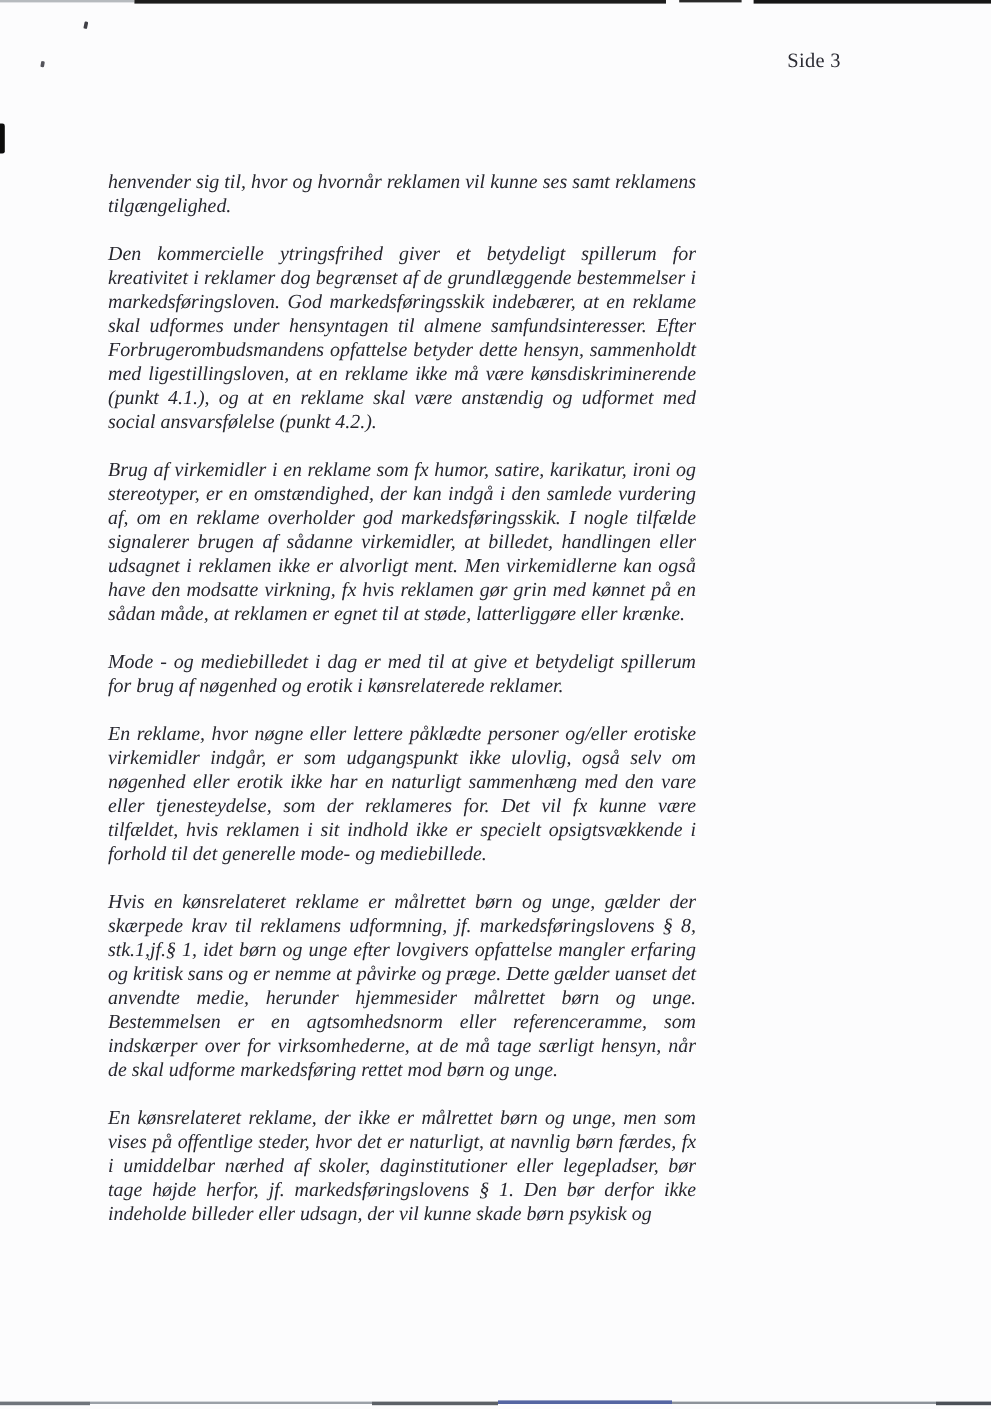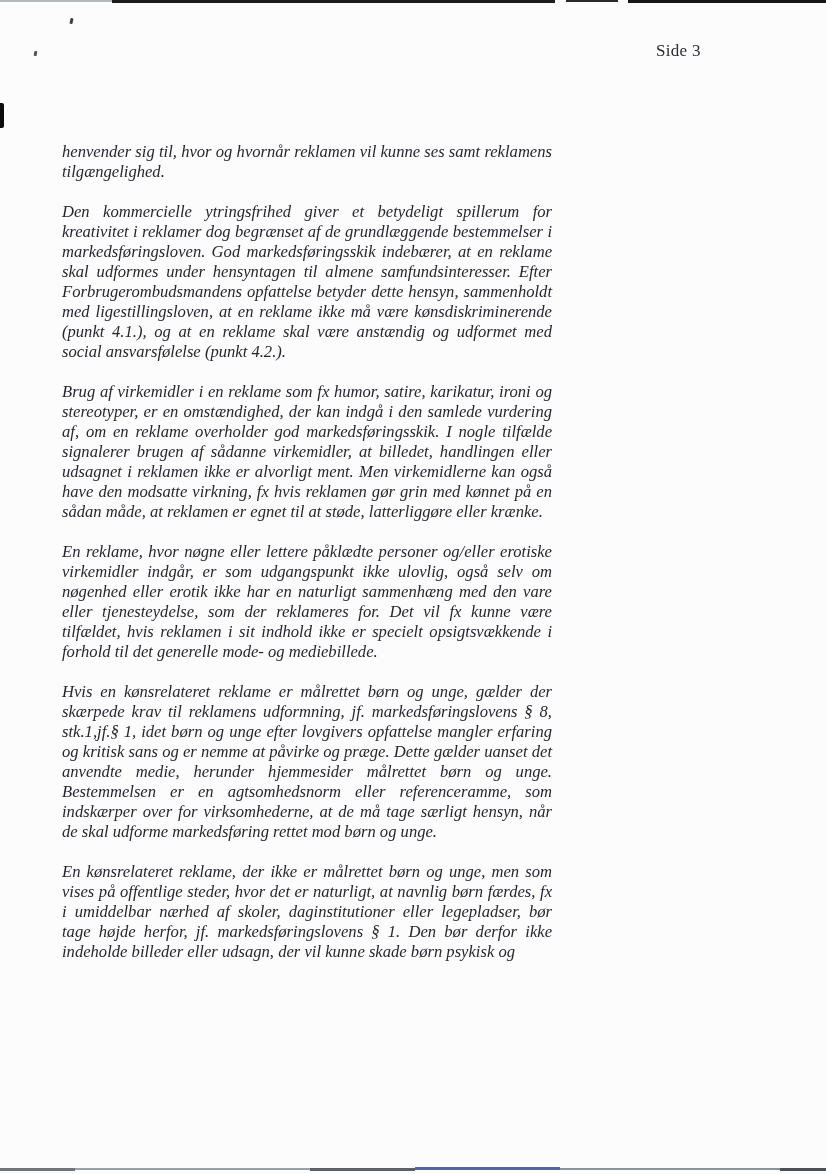--- a/index.html
+++ b/index.html
@@ -20,21 +20,21 @@
     top: 41px;
     left: 656px;
     font-size: 17px;
     font-style: normal;
     color: #2b2b33;
     letter-spacing: 0.3px;
   }
   .content {
     position: absolute;
     top: 142px;
-    left: 62px;
+    left: 90px;
     width: 490px;
     font-style: italic;
     font-size: 16.6px;
     line-height: 20px;
     color: #26262e;
     text-align: justify;
   }
   .content p {
     margin: 0 0 20px 0;
   }
@@ -72,18 +72,19 @@
   <div class="artifact bottom-d"></div>
   <div class="artifact bottom-e"></div>
   <div class="artifact bottom-f"></div>
 
   <div class="page-number">Side 3</div>
 
   <div class="content">
     <p>henvender sig til, hvor og hvornår reklamen vil kunne ses samt reklamens tilgængelighed.</p>
     <p>Den kommercielle ytringsfrihed giver et betydeligt spillerum for kreativitet i reklamer dog begrænset af de grundlæggende bestemmelser i markedsføringsloven. God markedsføringsskik indebærer, at en reklame skal udformes under hensyntagen til almene samfundsinteresser. Efter Forbrugerombudsmandens opfattelse betyder dette hensyn, sammenholdt med ligestillingsloven, at en reklame ikke må være kønsdiskriminerende (punkt 4.1.), og at en reklame skal være anstændig og udformet med social ansvarsfølelse (punkt 4.2.).</p>
     <p>Brug af virkemidler i en reklame som fx humor, satire, karikatur, ironi og stereotyper, er en omstændighed, der kan indgå i den samlede vurdering af, om en reklame overholder god markedsføringsskik. I nogle tilfælde signalerer brugen af sådanne virkemidler, at billedet, handlingen eller udsagnet i reklamen ikke er alvorligt ment. Men virkemidlerne kan også have den modsatte virkning, fx hvis reklamen gør grin med kønnet på en sådan måde, at reklamen er egnet til at støde, latterliggøre eller krænke.</p>
+    <p>Mode - og mediebilledet i dag er med til at give et betydeligt spillerum for brug af nøgenhed og erotik i kønsrelaterede reklamer.</p>
     <p>En reklame, hvor nøgne eller lettere påklædte personer og/eller erotiske virkemidler indgår, er som udgangspunkt ikke ulovlig, også selv om nøgenhed eller erotik ikke har en naturligt sammenhæng med den vare eller tjenesteydelse, som der reklameres for. Det vil fx kunne være tilfældet, hvis reklamen i sit indhold ikke er specielt opsigtsvækkende i forhold til det generelle mode- og mediebillede.</p>
     <p>Hvis en kønsrelateret reklame er målrettet børn og unge, gælder der skærpede krav til reklamens udformning, jf. markedsføringslovens § 8, stk.1,jf.§ 1, idet børn og unge efter lovgivers opfattelse mangler erfaring og kritisk sans og er nemme at påvirke og præge. Dette gælder uanset det anvendte medie, herunder hjemmesider målrettet børn og unge. Bestemmelsen er en agtsomhedsnorm eller referenceramme, som indskærper over for virksomhederne, at de må tage særligt hensyn, når de skal udforme markedsføring rettet mod børn og unge.</p>
     <p>En kønsrelateret reklame, der ikke er målrettet børn og unge, men som vises på offentlige steder, hvor det er naturligt, at navnlig børn færdes, fx i umiddelbar nærhed af skoler, daginstitutioner eller legepladser, bør tage højde herfor, jf. markedsføringslovens § 1. Den bør derfor ikke indeholde billeder eller udsagn, der vil kunne skade børn psykisk og</p>
   </div>
 
 </div>
 
 </body></html>

